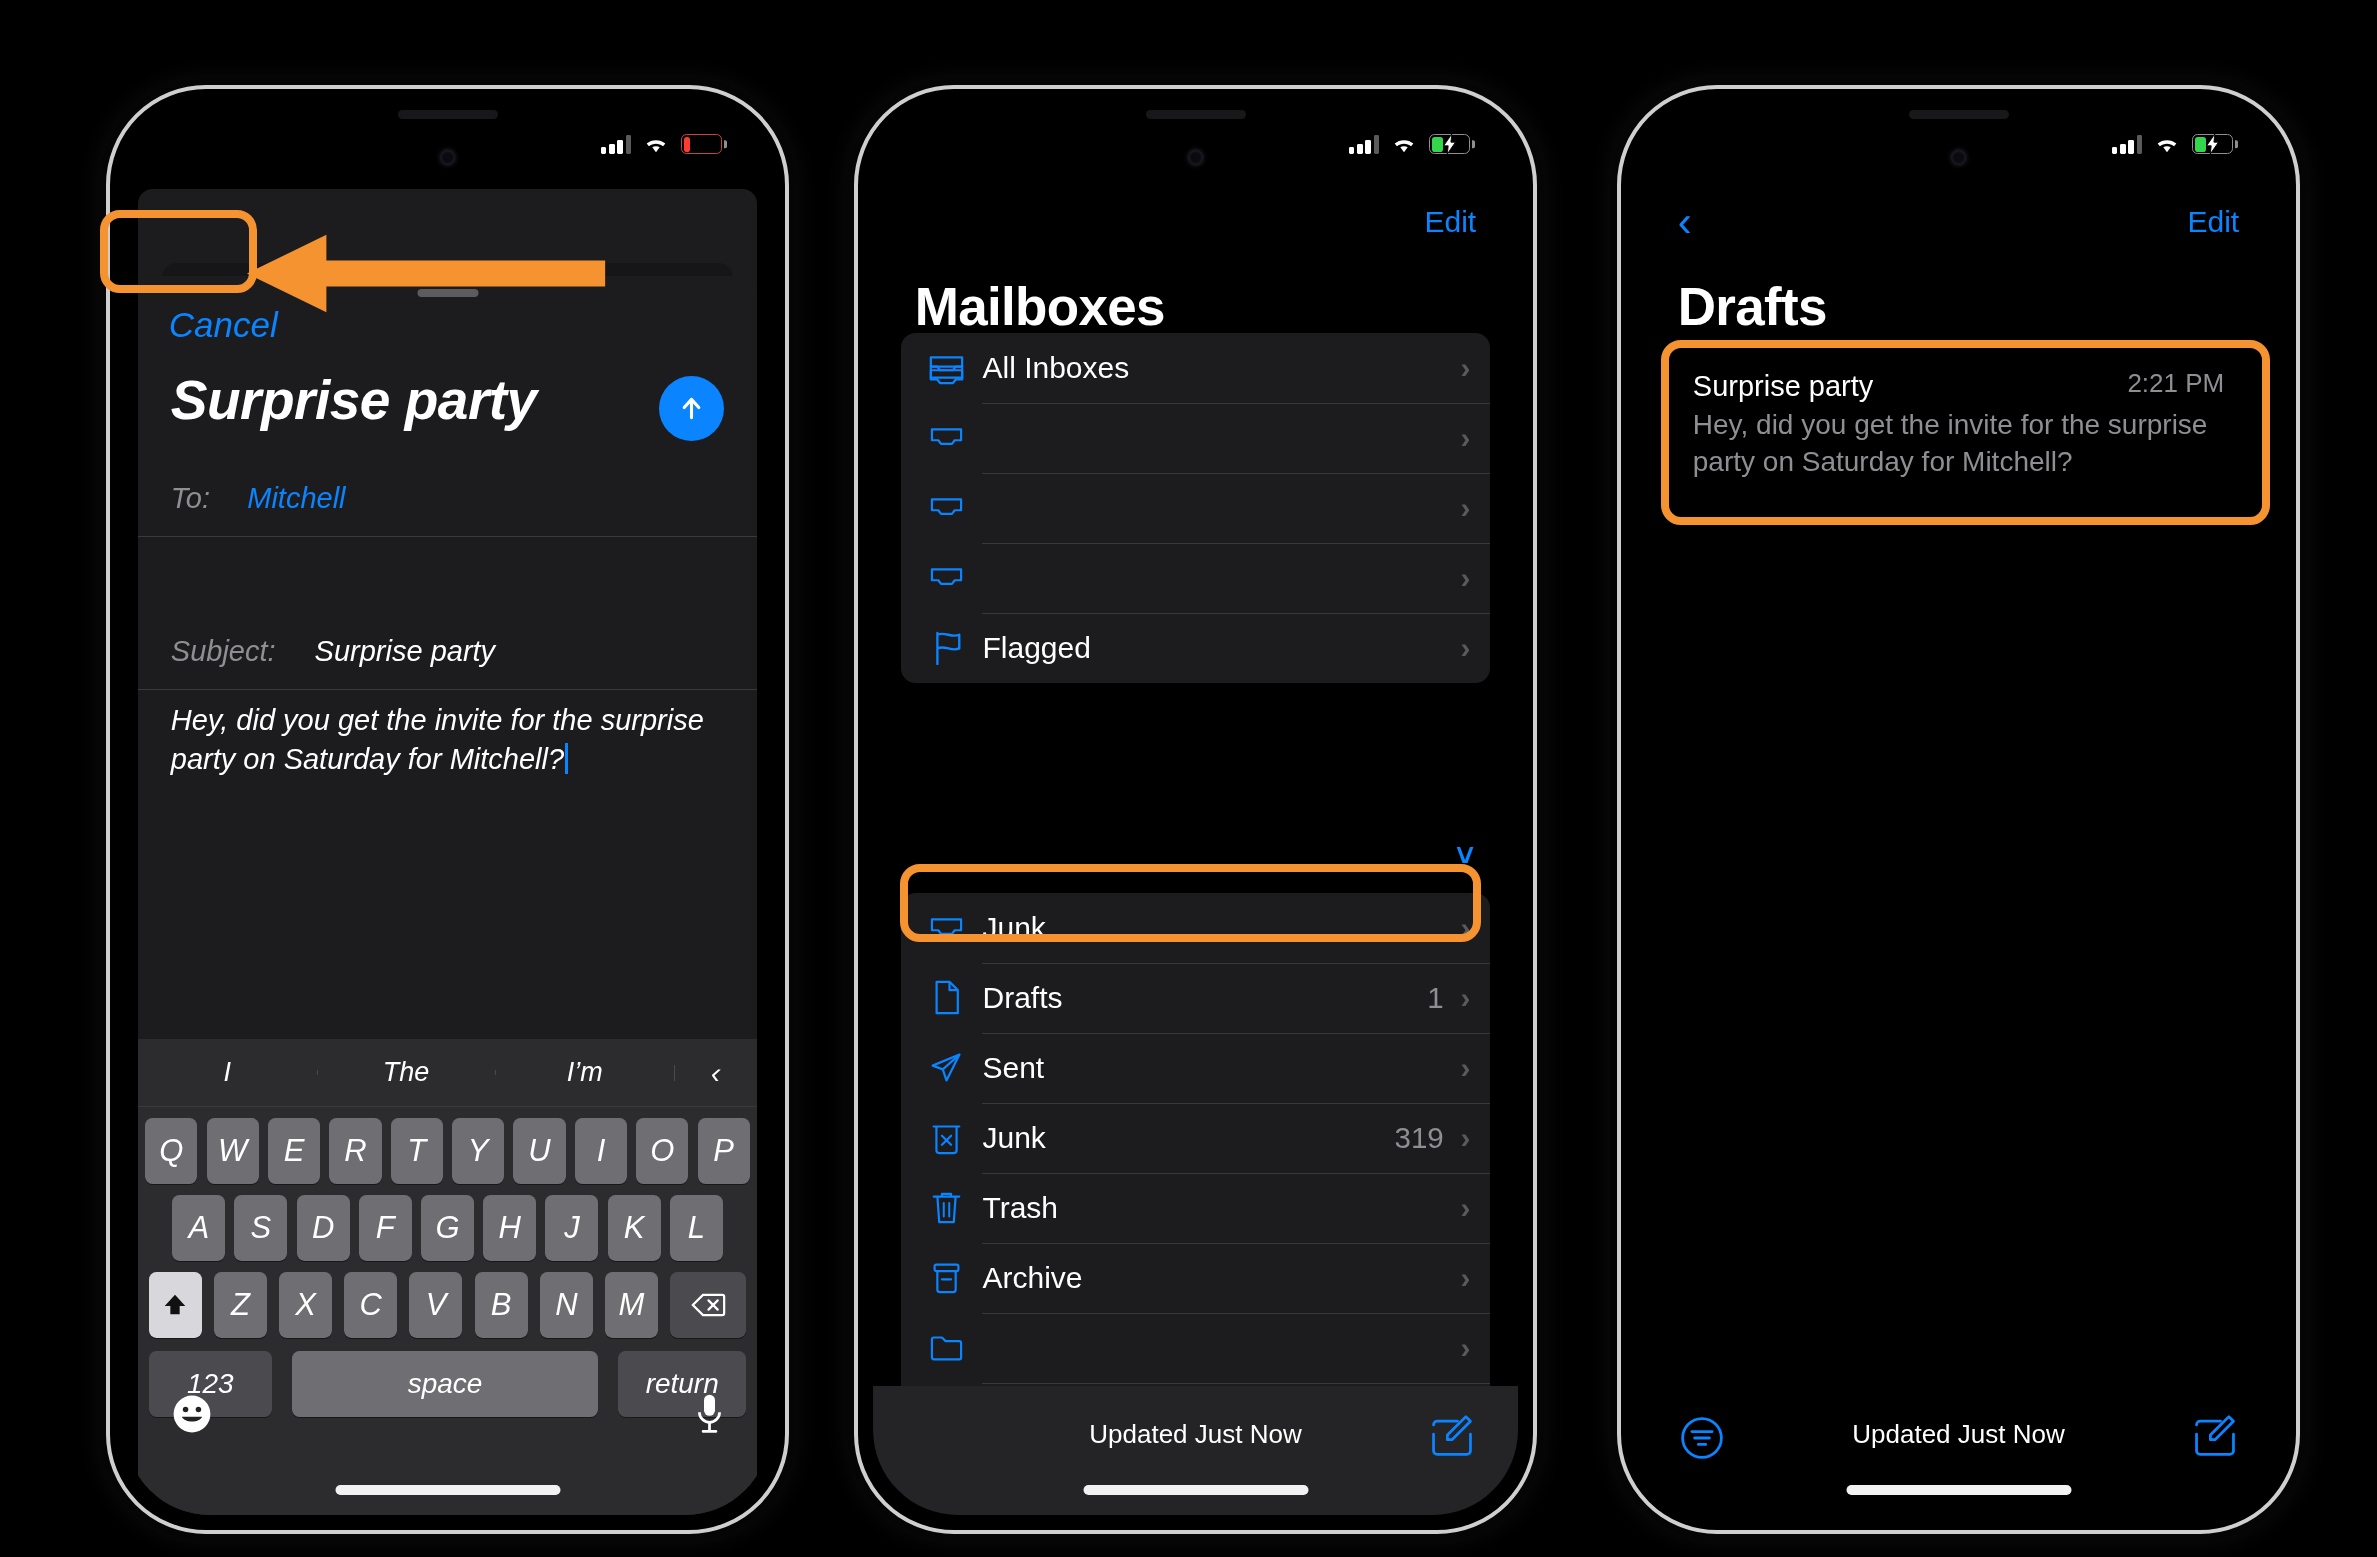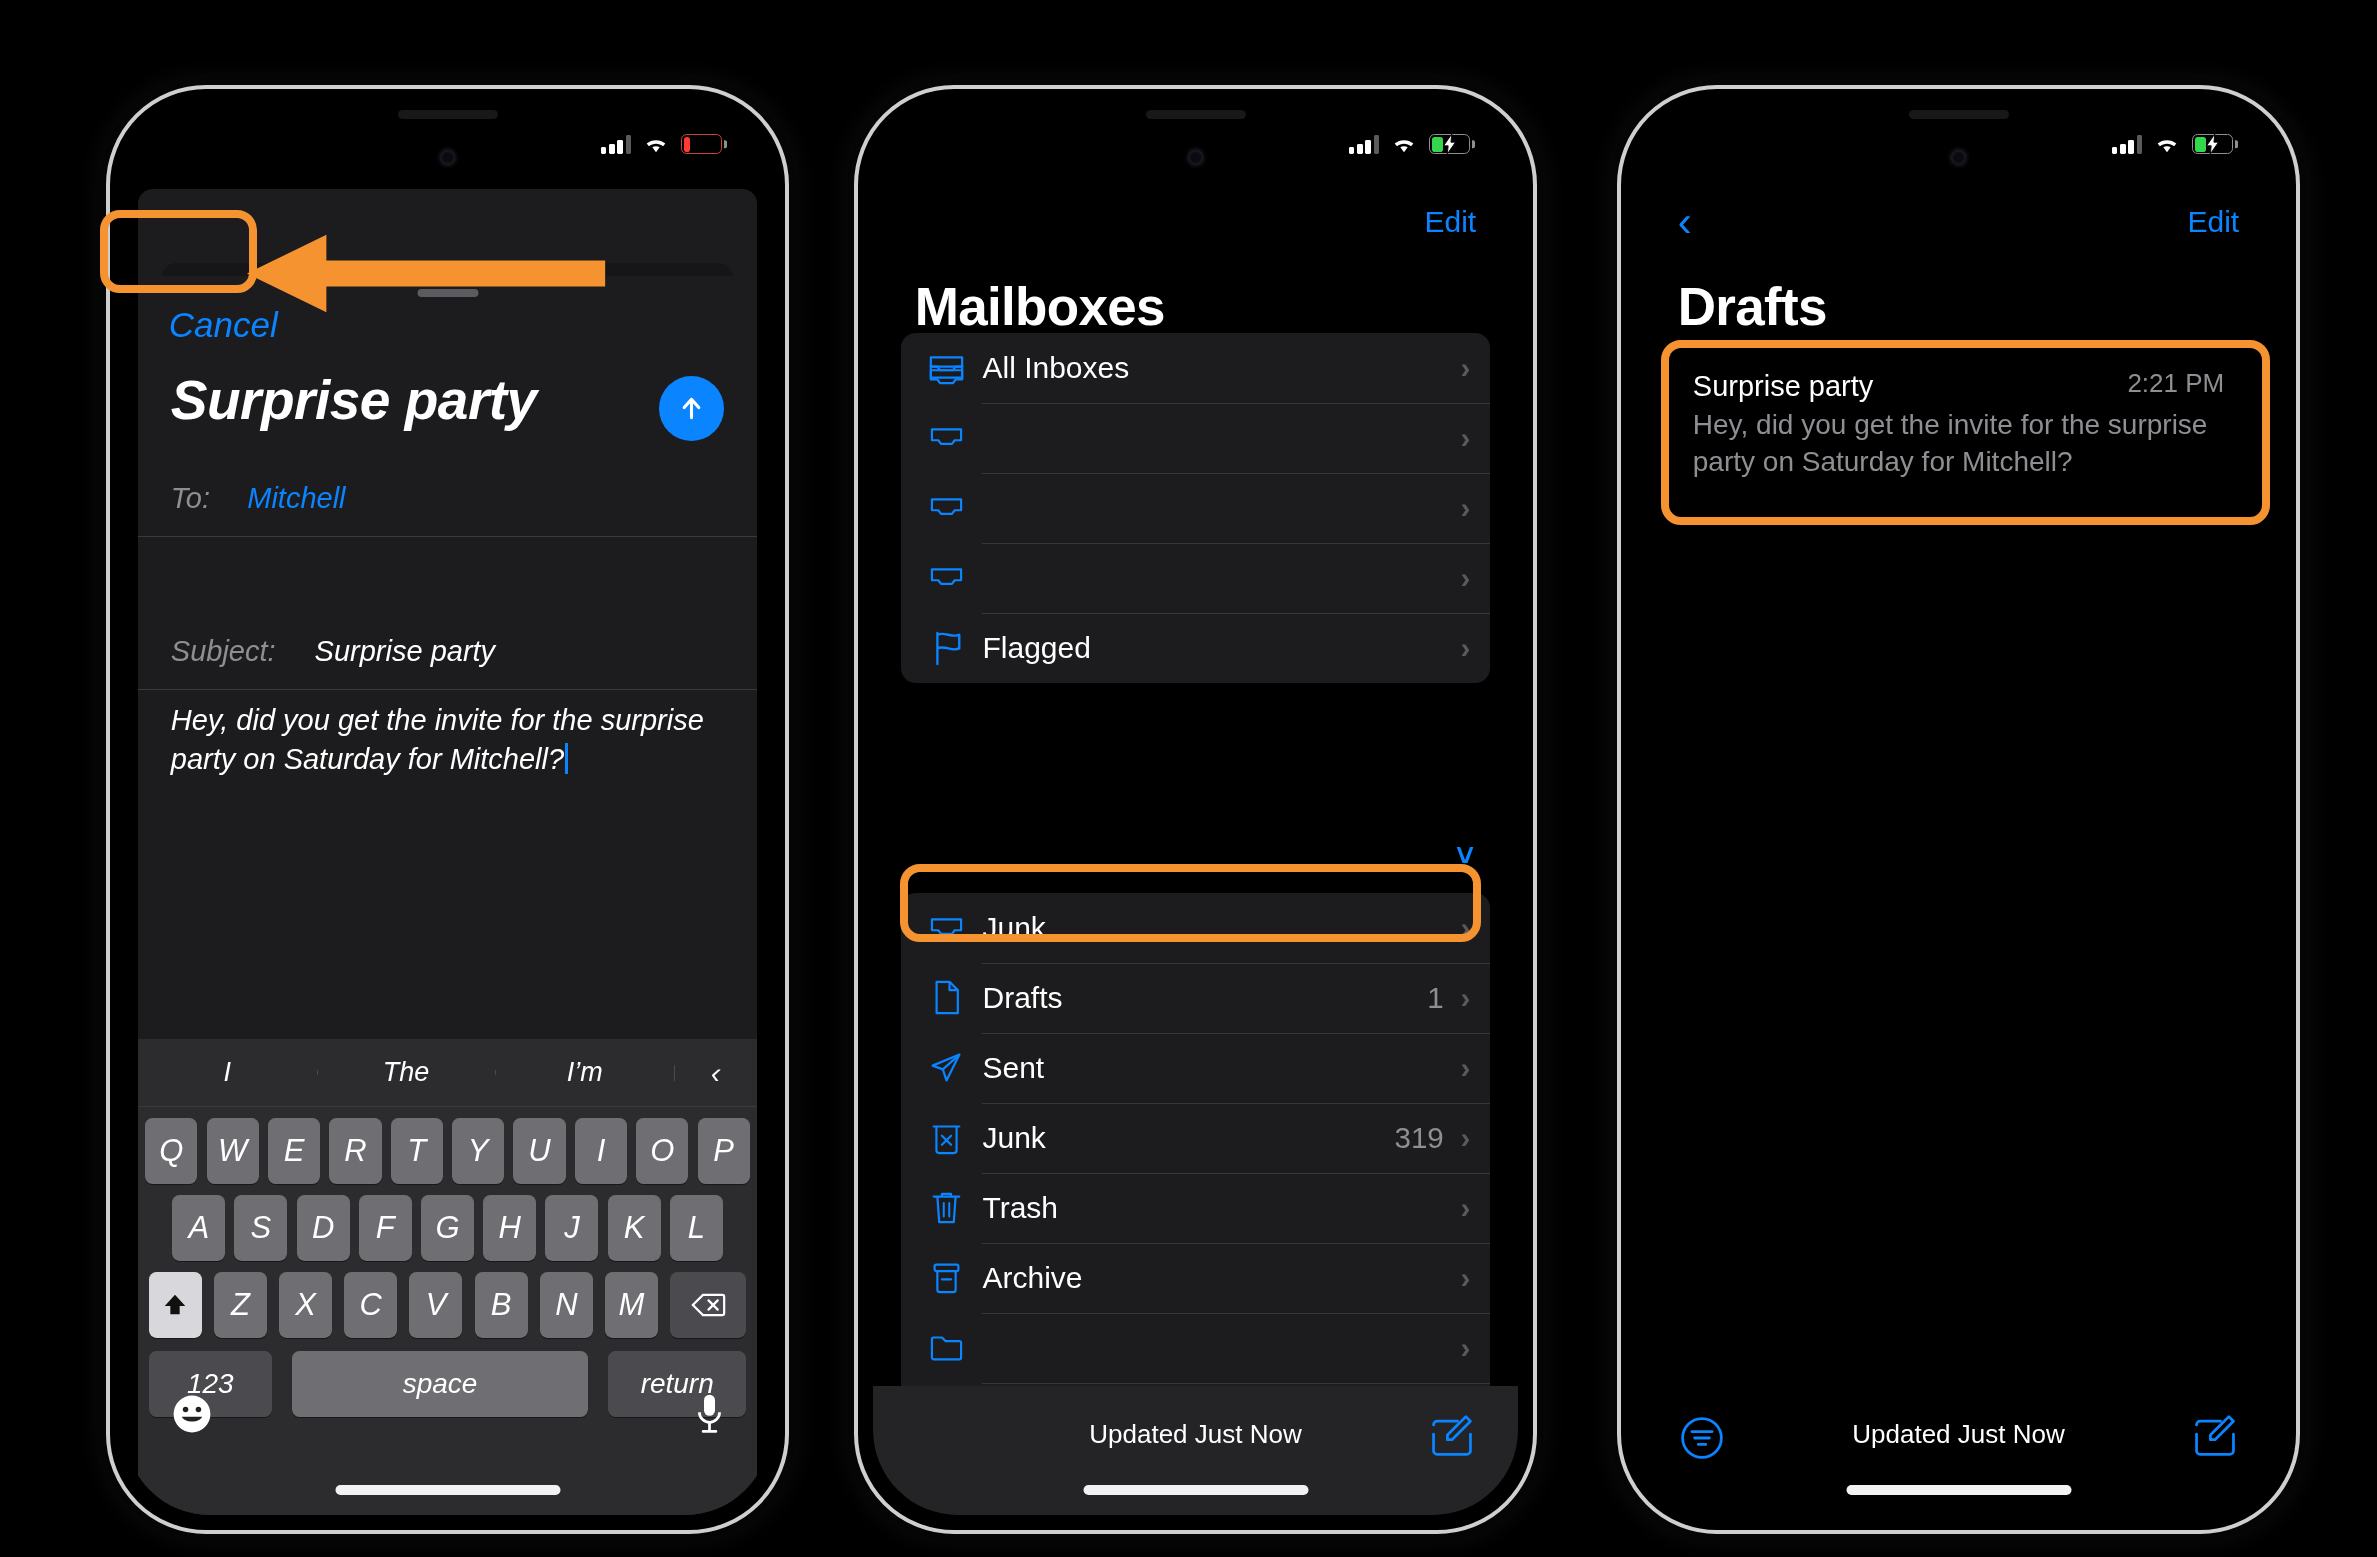--- a/index.html
+++ b/index.html
@@ -167,21 +167,21 @@
     width:53px; height:66px; background:#6e6e73; border-radius:7.4px;
     color:#fff; font-size:31px; display:flex; align-items:center; justify-content:center;
     box-shadow:0 0.9px 0 rgba(0,0,0,.45);
   }
   .key.wide{ width:76px; background:#4a4a4f; }
   .key.shift{ background:#d8d8dc; }
   .krow.r3{ justify-content:space-between; padding:0 11px; }
   .krow.r4{ justify-content:space-between; padding:0 11px; margin-top:13px; }
   .key.num{ width:123px; background:#4a4a4f; font-size:28px; }
   .key.space{ flex:1; margin:0 11px; background:#6e6e73; font-size:28px; }
-  .key.ret{ width:138px; background:#4a4a4f; font-size:28px; }
+  .key.ret{ width:128px; background:#4a4a4f; font-size:28px; }
   .kbd-bottom{
     position:absolute; bottom:63px; left:0; right:0; height:74px;
     display:flex; align-items:center; justify-content:space-between; padding:0 31px;
   }
 
   
   .nav-top{
     position:absolute; top:89px; left:0; right:0; height:59px;
     display:flex; align-items:center; justify-content:space-between;
     padding:0 42px; z-index:20;

